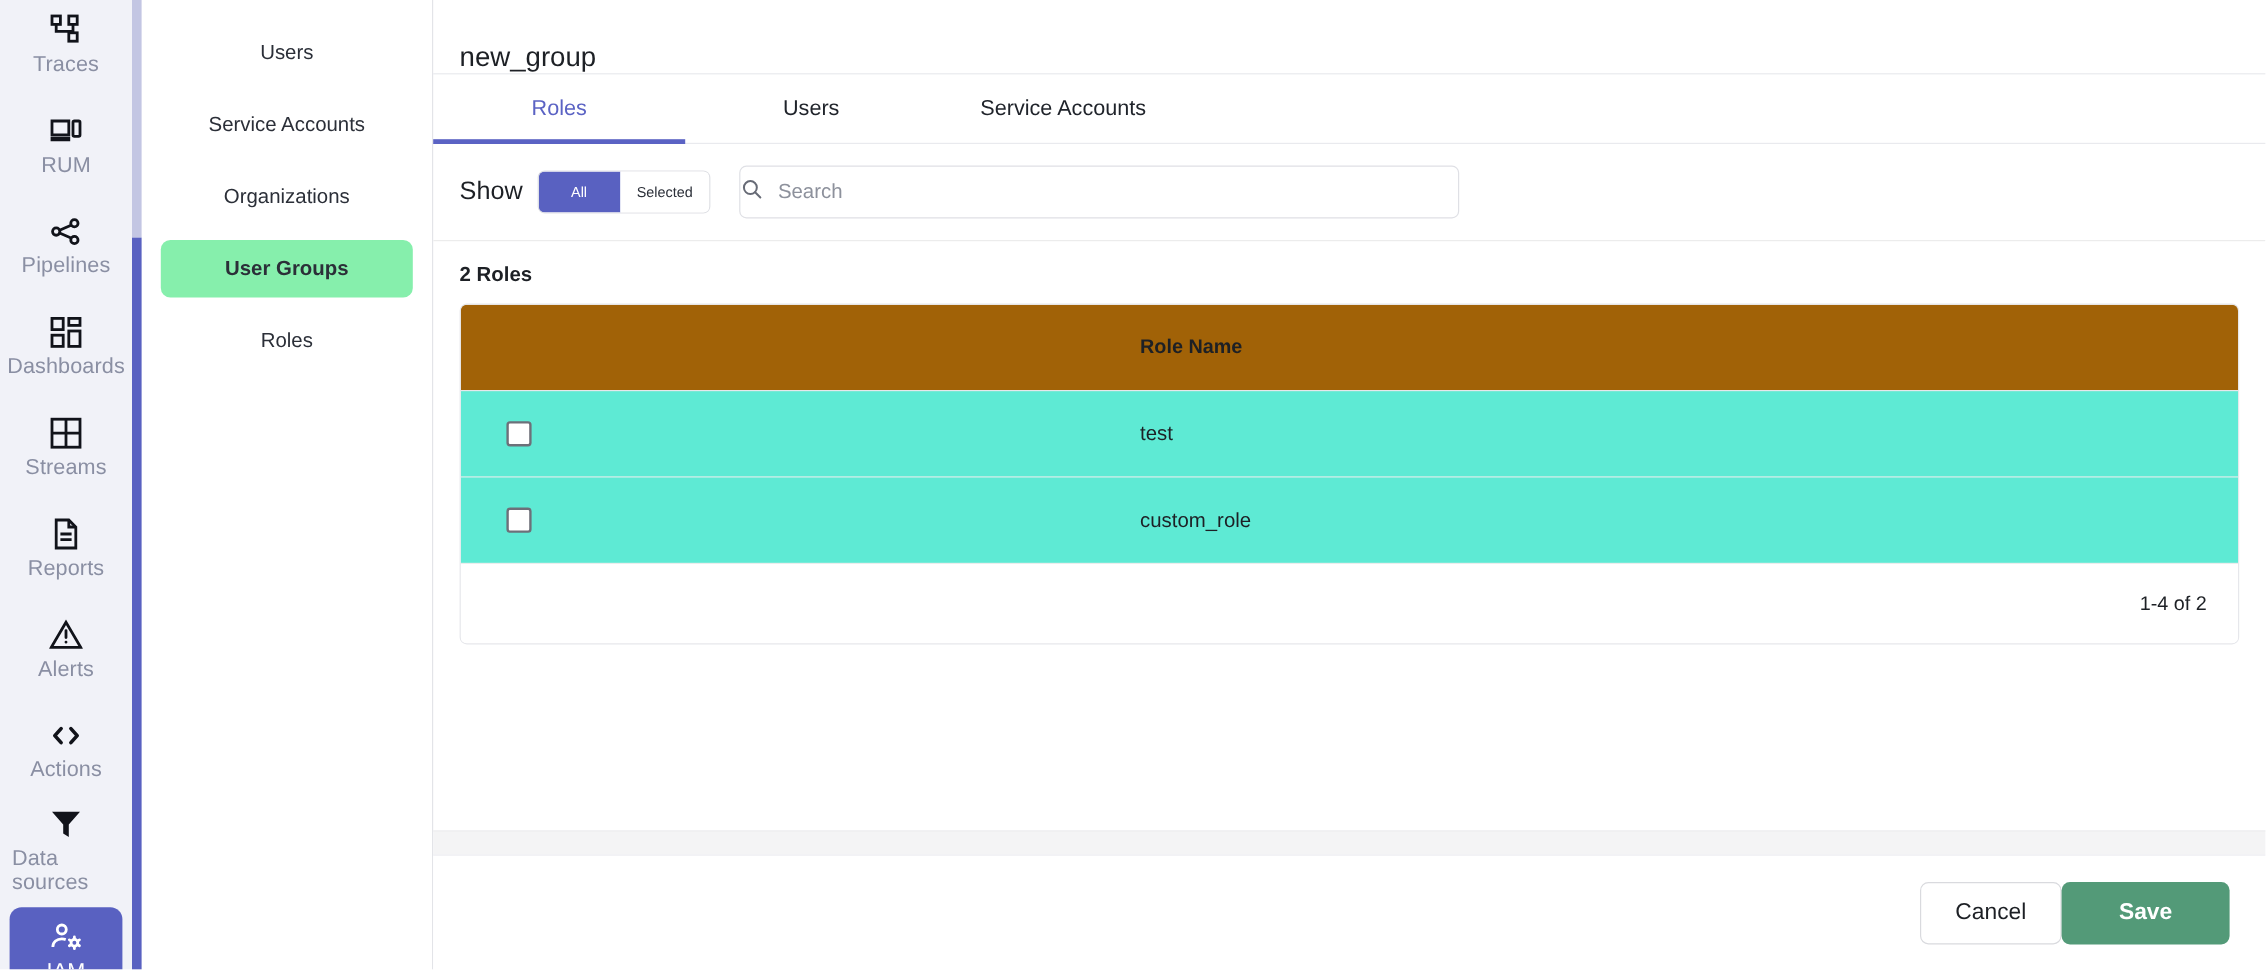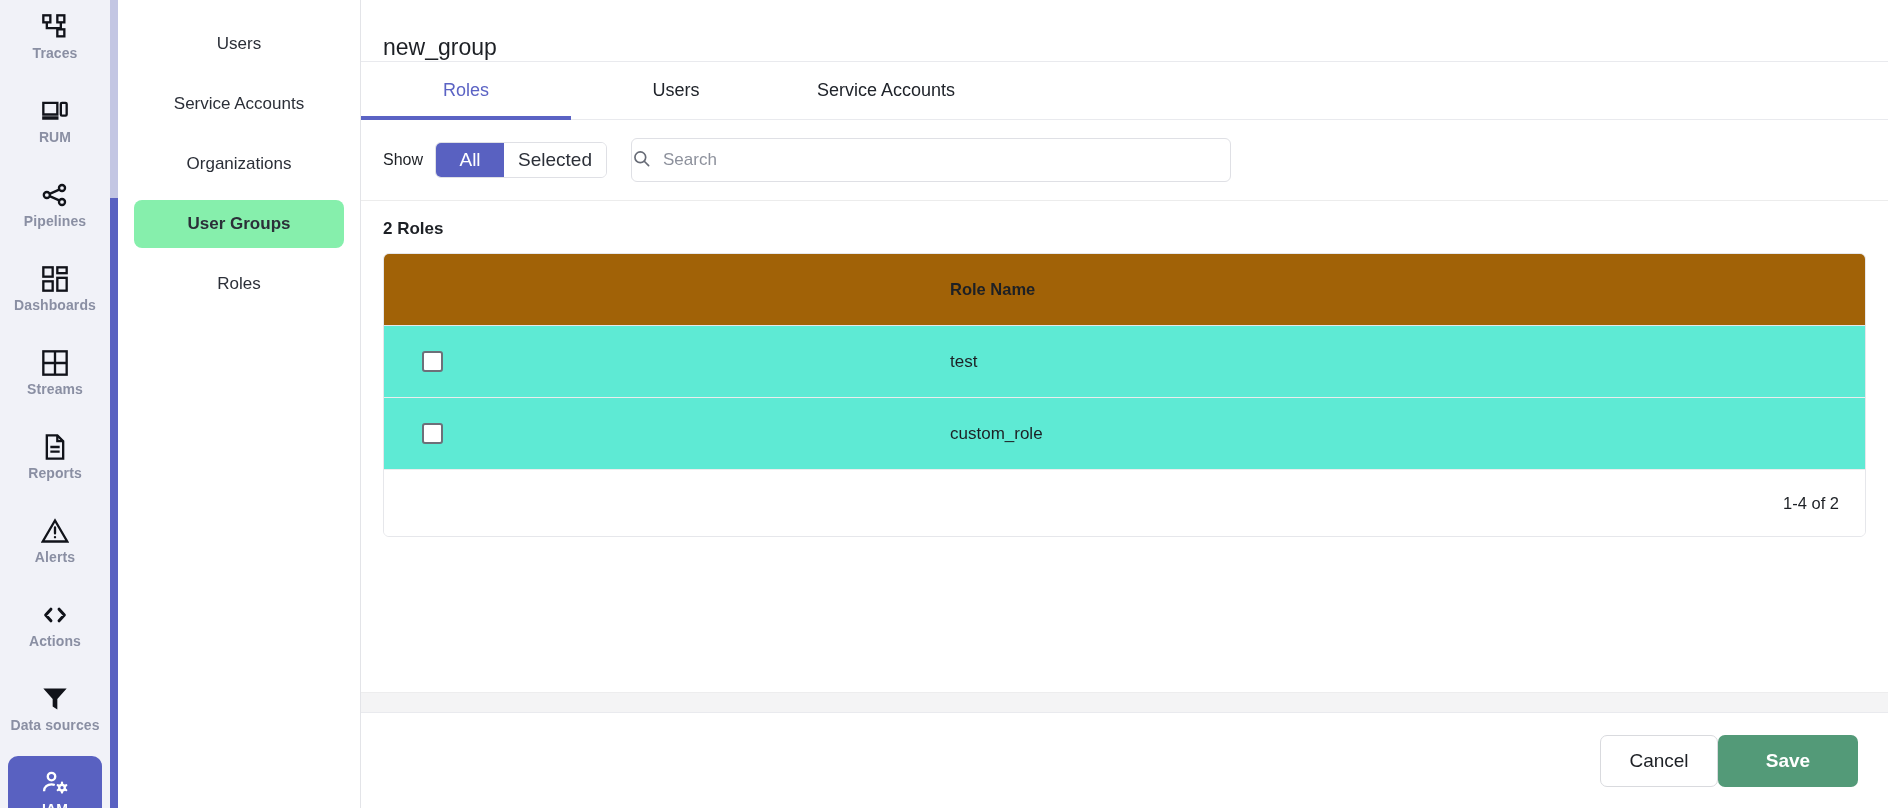--- a/index.html
+++ b/index.html
@@ -20,22 +20,22 @@
   }
   .rail-item {
     width: 94px; min-height: 74px;
     display: flex; flex-direction: column; align-items: center; justify-content: center;
     gap: 5px; border-radius: 10px; margin-bottom: 10px; cursor: pointer;
     padding: 6px 2px;
   }
   .rail-item .ico { width: 28px; height: 28px; display:block; color:#11131a; }
   .rail-item .ico svg { width: 28px; height: 28px; display:block; }
   .rail-label {
-    font-size: 14px; color: #8a8fa3; line-height: 1.08;
-    letter-spacing: .1px; font-weight: bold;
+    font-size: 18px; color: #8a8fa3; line-height: 1.08;
+    letter-spacing: .1px;
   }
   .rail-item.active { background: #5961c1; }
   .rail-item.active .ico { color: #ffffff; }
   .rail-item.active .rail-label { color: #ffffff; }
 
   
   .rail-edge {
     position: absolute; left: 110px; top: 0; width: 8px; height: 808px;
   }
   .rail-edge .top { position:absolute; top:0; left:0; width:8px; height:198px; background:#c3c6e3; }
@@ -79,28 +79,28 @@
   .tab.active::after {
     content: ""; position: absolute; left: 0; right: 0; bottom: -1px;
     height: 4px; background: #5b63c4;
   }
 
   .filters {
     height: 80px; flex: 0 0 80px; display: flex; align-items: center;
     padding: 0 22px; gap: 24px;
   }
   .show-group { display: flex; align-items: center; gap: 12px; }
-  .show-label { font-size: 16px; color: #1d2025; }
+  .show-label { font-size: 21px; color: #1d2025; }
   .segmented {
     display: flex; border: 1px solid #dfe0e5; border-radius: 6px; overflow: hidden;
     height: 36px; background: #fff;
   }
   .seg {
     min-width: 68px; padding: 0 14px; display: flex; align-items: center;
-    justify-content: center; font-size: 19px; color: #2b2f38; cursor: pointer;
+    justify-content: center; font-size: 12px; color: #2b2f38; cursor: pointer;
     background: #fff;
   }
   .seg.active { background: #5961c1; color: #fff; }
 
   .search-wrap {
     flex: 0 0 600px; height: 44px; border: 1px solid #dfe0e5; border-radius: 6px;
     display: flex; align-items: center; padding: 0 0; gap: 12px; background:#fff;
   }
   .search-wrap svg { width: 19px; height: 19px; color: #676b76; flex: 0 0 19px; }
   .search-input {

